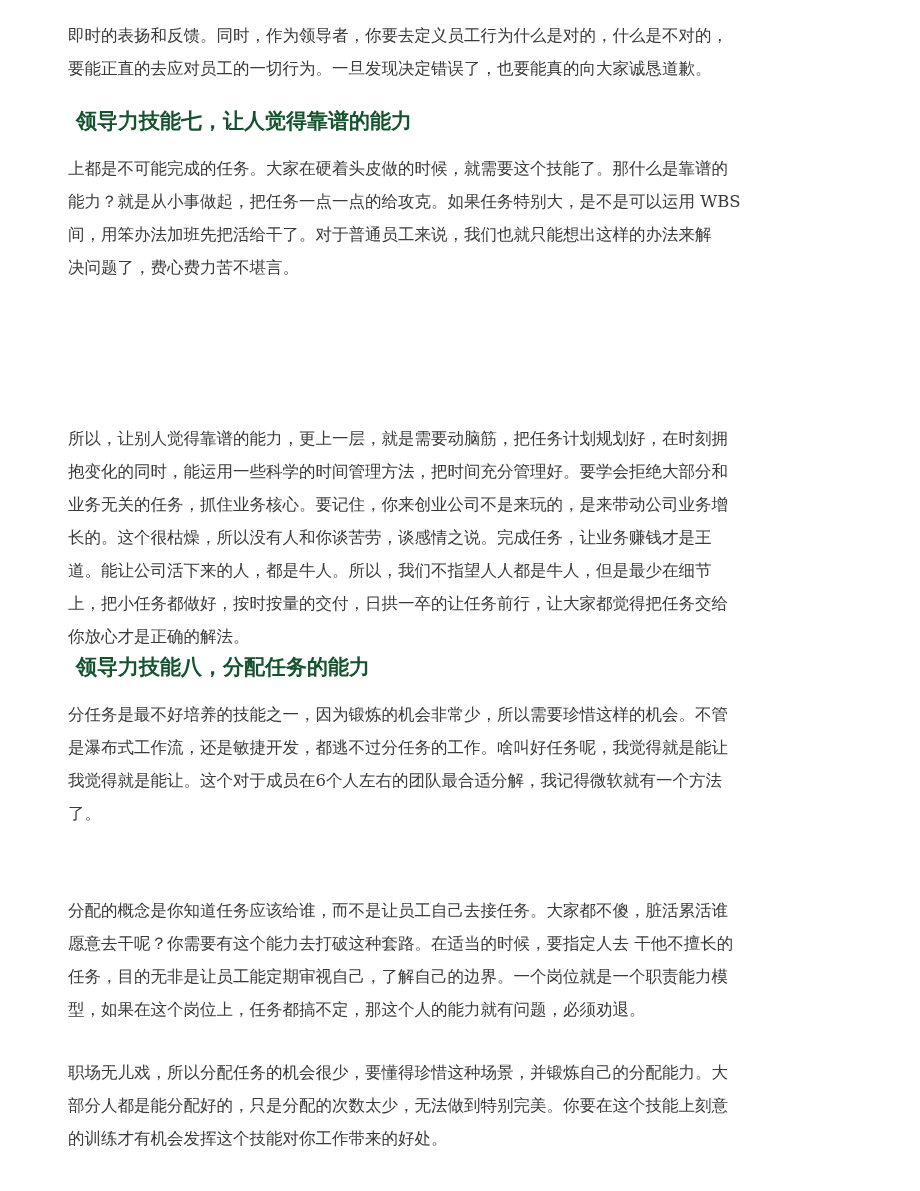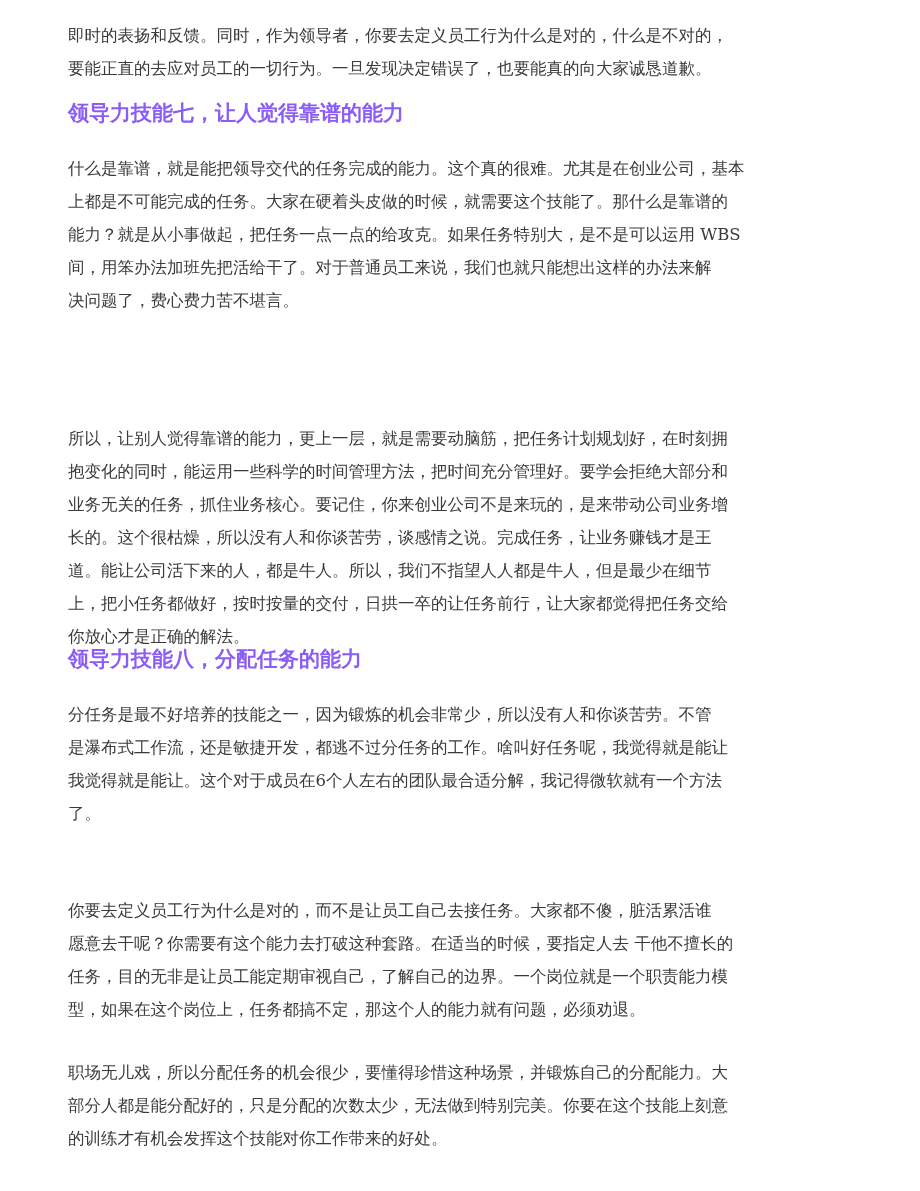--- a/index.html
+++ b/index.html
@@ -5,22 +5,22 @@
   html, body { margin: 0; padding: 0; background: #ffffff; }
   body {
     width: 920px; height: 1191px; overflow: hidden; position: relative;
     font-family: "DejaVu Serif", "Liberation Serif", serif;
     color: #333333;
   }
   .article { position: absolute; left: 68px; top: 0; width: 780px; }
   .para { margin: 0; font-size: 16.5px; line-height: 33px; color: #3a3a3a; }
   .line { display: block; white-space: nowrap; }
   .heading {
-    margin: 0; font-family: "DejaVu Sans", "Liberation Sans", sans-serif;
-    font-weight: bold; font-size: 21px; line-height: 30px; color: #8b5cf6;
+    margin: 8px; font-family: "DejaVu Sans", "Liberation Sans", sans-serif;
+    font-weight: bold; font-size: 21px; line-height: 30px; color: #14532d;
   }
   #p0 { position: absolute; top: 6px; margin-top: 13px; }
   #h1 { position: absolute; top: 98px; }
   #p1 { position: absolute; top: 152px; }
   #p2 { position: absolute; top: 382px; margin-top: 40px; }
   #h2 { position: absolute; top: 644px; }
   #p3 { position: absolute; top: 698px; }
   #p4 { position: absolute; top: 894px; }
   #p5 { position: absolute; top: 1056px; }
 </style>
@@ -30,48 +30,47 @@
 <div class="article">
 
   <p class="para" id="p0">
     <span class="line">即时的表扬和反馈。同时，作为领导者，你要去定义员工行为什么是对的，什么是不对的，</span>
     <span class="line">要能正直的去应对员工的一切行为。一旦发现决定错误了，也要能真的向大家诚恳道歉。</span>
   </p>
 
   <h2 class="heading" id="h1">领导力技能七，让人觉得靠谱的能力</h2>
 
   <p class="para" id="p1">
-    <span class="line">什么是靠谱，就是能把领导交代的任务完成的能力。这个真的很难。尤其是在创业公司，基本</span>
     <span class="line">上都是不可能完成的任务。大家在硬着头皮做的时候，就需要这个技能了。那什么是靠谱的</span>
     <span class="line">能力？就是从小事做起，把任务一点一点的给攻克。如果任务特别大，是不是可以运用 WBS</span>
     <span class="line">间，用笨办法加班先把活给干了。对于普通员工来说，我们也就只能想出这样的办法来解</span>
     <span class="line">决问题了，费心费力苦不堪言。</span>
   </p>
 
   <p class="para" id="p2">
     <span class="line">所以，让别人觉得靠谱的能力，更上一层，就是需要动脑筋，把任务计划规划好，在时刻拥</span>
     <span class="line">抱变化的同时，能运用一些科学的时间管理方法，把时间充分管理好。要学会拒绝大部分和</span>
     <span class="line">业务无关的任务，抓住业务核心。要记住，你来创业公司不是来玩的，是来带动公司业务增</span>
     <span class="line">长的。这个很枯燥，所以没有人和你谈苦劳，谈感情之说。完成任务，让业务赚钱才是王</span>
     <span class="line">道。能让公司活下来的人，都是牛人。所以，我们不指望人人都是牛人，但是最少在细节</span>
     <span class="line">上，把小任务都做好，按时按量的交付，日拱一卒的让任务前行，让大家都觉得把任务交给</span>
     <span class="line">你放心才是正确的解法。</span>
   </p>
 
   <h2 class="heading" id="h2">领导力技能八，分配任务的能力</h2>
 
   <p class="para" id="p3">
-    <span class="line">分任务是最不好培养的技能之一，因为锻炼的机会非常少，所以没有人和你谈苦劳。不管</span>
+    <span class="line">分任务是最不好培养的技能之一，因为锻炼的机会非常少，所以需要珍惜这样的机会。不管</span>
     <span class="line">是瀑布式工作流，还是敏捷开发，都逃不过分任务的工作。啥叫好任务呢，我觉得就是能让</span>
     <span class="line">我觉得就是能让。这个对于成员在6个人左右的团队最合适分解，我记得微软就有一个方法</span>
     <span class="line">了。</span>
   </p>
 
   <p class="para" id="p4">
-    <span class="line">你要去定义员工行为什么是对的，而不是让员工自己去接任务。大家都不傻，脏活累活谁</span>
+    <span class="line">分配的概念是你知道任务应该给谁，而不是让员工自己去接任务。大家都不傻，脏活累活谁</span>
     <span class="line">愿意去干呢？你需要有这个能力去打破这种套路。在适当的时候，要指定人去 干他不擅长的</span>
     <span class="line">任务，目的无非是让员工能定期审视自己，了解自己的边界。一个岗位就是一个职责能力模</span>
     <span class="line">型，如果在这个岗位上，任务都搞不定，那这个人的能力就有问题，必须劝退。</span>
   </p>
 
   <p class="para" id="p5">
     <span class="line">职场无儿戏，所以分配任务的机会很少，要懂得珍惜这种场景，并锻炼自己的分配能力。大</span>
     <span class="line">部分人都是能分配好的，只是分配的次数太少，无法做到特别完美。你要在这个技能上刻意</span>
     <span class="line">的训练才有机会发挥这个技能对你工作带来的好处。</span>
   </p>

